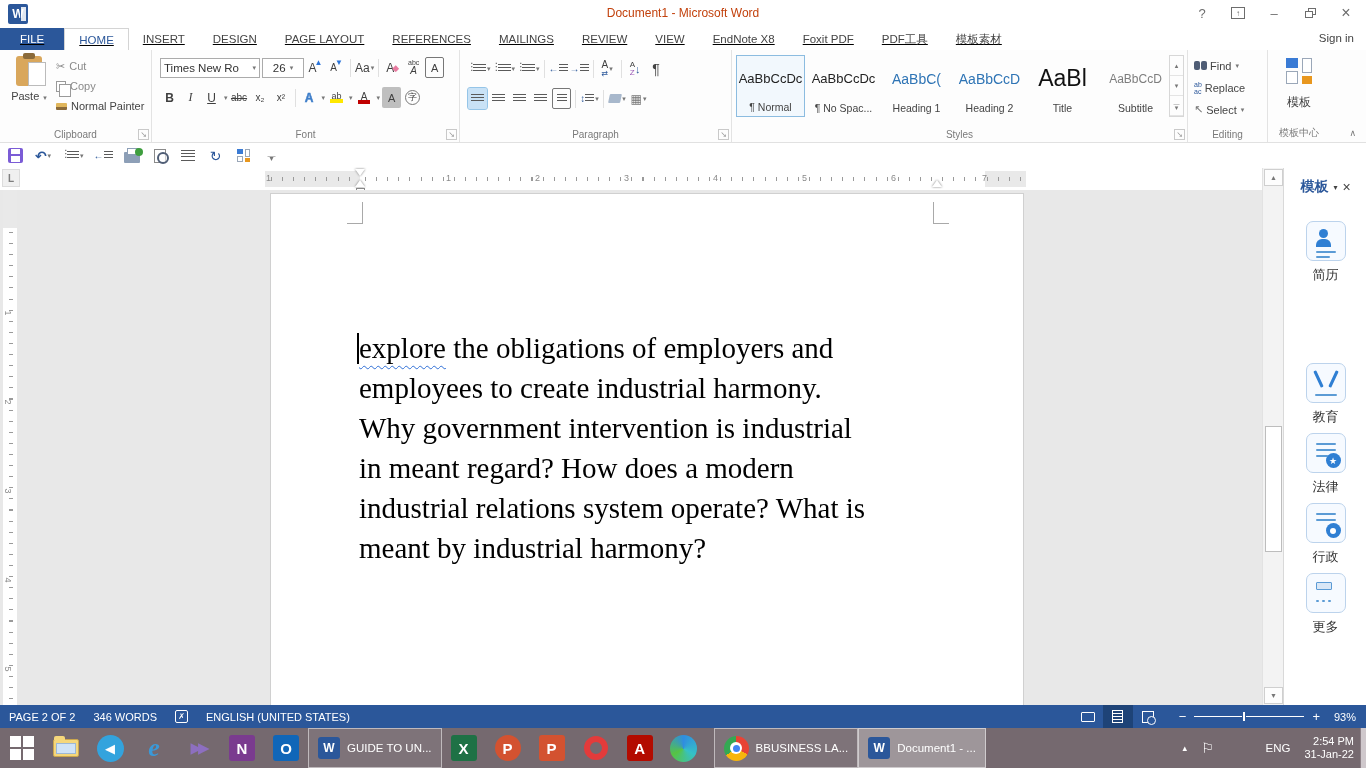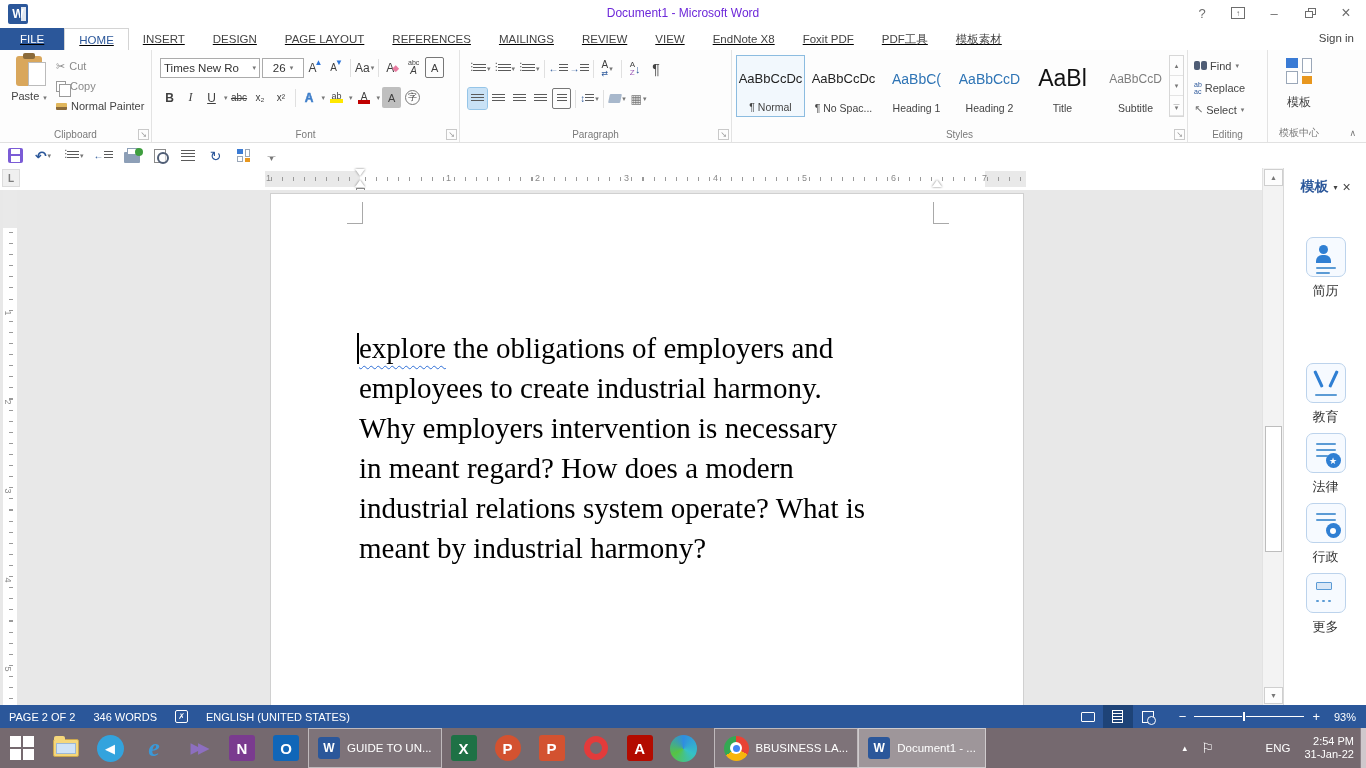--- a/index.html
+++ b/index.html
@@ -7,21 +7,21 @@
     font-family:"Liberation Sans","DejaVu Sans",sans-serif; background:#fff; }
   .abs { position:absolute; }
   #app { position:relative; width:1366px; height:768px; }
 
   
   #titlebar { position:absolute; left:0; top:0; width:1366px; height:28px; background:#fff; }
   .word-appicon { position:absolute; left:8px; top:4px; width:20px; height:20px; background:#2b579a; border-radius:2px;
     color:#fff; font-weight:bold; font-size:12px; display:flex; align-items:center; justify-content:center; }
   .word-appicon i { position:absolute; right:2px; top:3px; width:6px; height:14px; background:#fff; opacity:.85;
     border-left:1px solid #2b579a; font-style:normal; }
-  #title-text { position:absolute; left:0; right:0; top:6px; text-align:center; font-size:12px; color:#6d28d9; }
+  #title-text { position:absolute; left:0; right:0; top:6px; text-align:center; font-size:12px; color:#c2410c; }
   .winctrls { position:absolute; right:6px; top:2px; display:flex; gap:8px; align-items:center; height:22px; }
   .winbtn { width:28px; height:22px; display:flex; align-items:center; justify-content:center;
     color:#6d6d6d; font-size:13px; }
   .ribopt { width:14px; height:12px; border:1px solid #6d6d6d; display:flex; align-items:center; justify-content:center;
     font-size:8px; color:#6d6d6d; }
   .restore-glyph { position:relative; width:11px; height:10px; }
   .restore-glyph b, .restore-glyph i { position:absolute; border:1px solid #6d6d6d; width:8px; height:7px; background:#fff; }
   .restore-glyph b { right:0; top:0; } .restore-glyph i { left:0; bottom:0; }
 
   
@@ -602,21 +602,21 @@
     </div>
 
     <div id="page">
       <div class="crop l"></div>
       <div class="crop r"></div>
       <div id="doctext">
         <div style="position:relative;">
           <span id="caret"></span><span class="squiggle">explore</span><span> the obligations of employers and</span>
         </div>
         <div>employees to create industrial harmony.</div>
-        <div>Why employers intervention is necessary</div>
+        <div>Why government intervention is industrial</div>
         <div>in meant regard? How does a modern</div>
         <div>industrial relations system operate? What is</div>
         <div>meant by industrial harmony?</div>
       </div>
     </div>
   </div>
 
   <div id="rightzone">
     <div id="vscroll">
       <div class="scr-btn" style="top:1px;">▲</div>
@@ -624,21 +624,21 @@
       <div class="scr-btn" style="bottom:1px;">▼</div>
     </div>
 
     <div id="panel">
       <div id="panel-header">
         <span id="panel-title">模板</span>
         <span id="panel-dd">▾</span>
         <span id="panel-close">×</span>
       </div>
 
-      <div class="pitem" style="top:69px;font-family:Liberation Mono, monospace;">
+      <div class="pitem" style="top:53px;font-family:Liberation Mono, monospace;">
         <div class="tile">
           <span class="headcirc"></span>
             <span class="body"></span>
           <span class="docln" style="top:29px;"></span>
             <span class="docln" style="top:34px; width:14px;"></span>
         </div>
         <div class="plabel">简历</div>
       </div>
 
 

